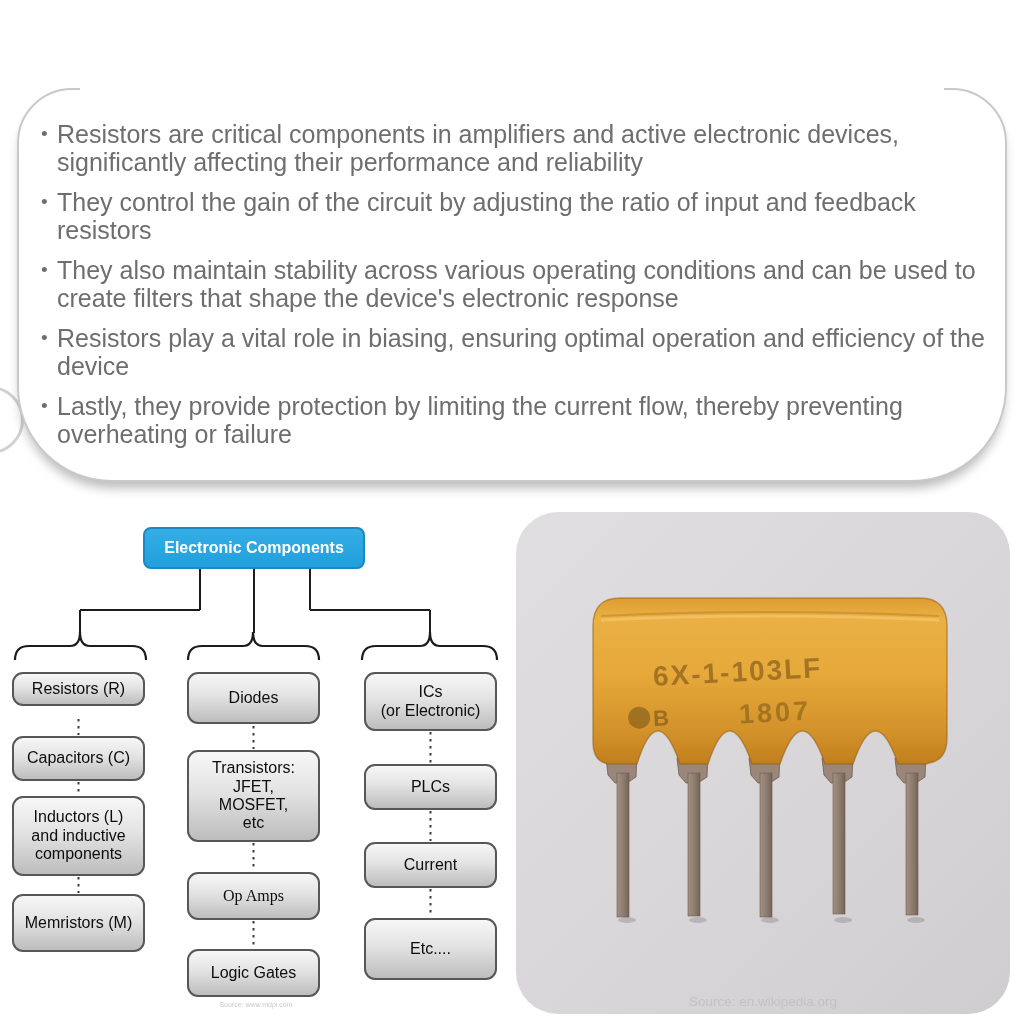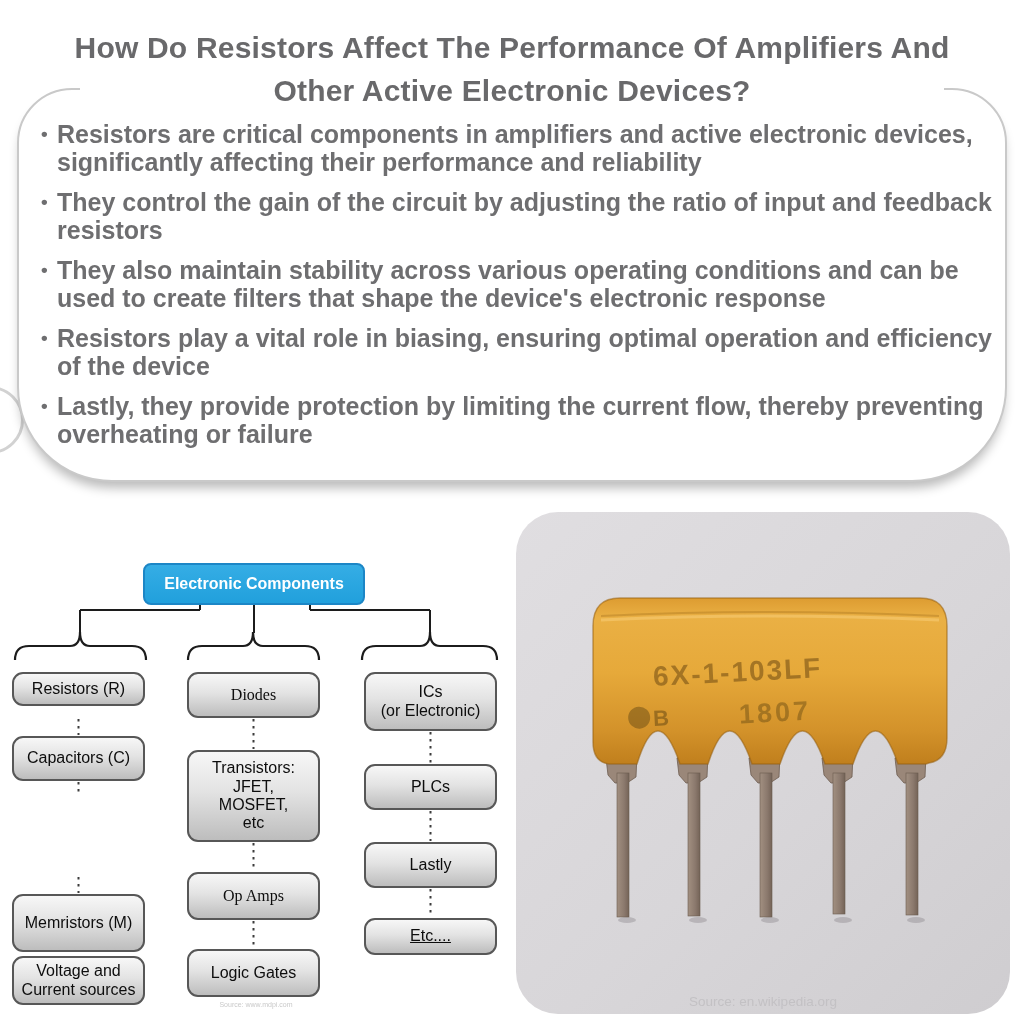--- a/index.html
+++ b/index.html
@@ -31,36 +31,36 @@
   .bubble-top-mask {
     position:absolute; left:80px; top:85px; width:864px; height:9px;
     background:#fff; z-index:2;
   }
   .bullets {
     position:absolute; left:40px; top:120px; width:958px; z-index:3;
     list-style:none; margin:0; padding:0;
   }
   .bullets li {
     position:relative; padding-left:17px; margin-bottom:12px;
-    font-size:25px; line-height:28px; color:#6e6e70;font-weight:bold;
+    font-size:25px; line-height:28px; color:#6e6e70;
   }
   .bullets li::before {
     content:"\2022"; position:absolute; left:1px; top:0px;
     font-size:19px; color:#6e6e70;
   }
 
   
   .flowchart { position:absolute; left:0; top:512px; width:512px; height:512px; }
   .fc-lines { position:absolute; left:0; top:0; width:512px; height:512px; }
   .root-box {
     position:absolute; left:143px; top:15px; width:222px; height:42px;
     background:linear-gradient(#35ade5,#21a0dc);
     border:2px solid #1c86c6; border-radius:8px; box-sizing:border-box;
     color:#ffffff; font-weight:bold; font-size:16px;
-    display:flex; align-items:center; justify-content:center; z-index:2;margin-top:36px;
+    display:flex; align-items:center; justify-content:center; z-index:2;
   }
   .fbox {
     position:absolute; width:133px; box-sizing:border-box;
     border:2px solid #575757; border-radius:11px;
     background:linear-gradient(#f7f7f7 0%, #e3e3e3 45%, #bdbdbd 100%);
     color:#0d0d0d; font-size:16px; line-height:1.15; text-align:center;
     display:flex; align-items:center; justify-content:center;
     white-space:pre-line; z-index:2;
   }
   .fc-source {
@@ -78,21 +78,20 @@
 </style>
 </head>
 <body>
 
 <div class="page">
 
   <div class="tail-circle"></div>
   <div class="bubble"></div>
   <div class="bubble-top-mask"></div>
 
-  <h1 class="title">How Do Resistors Affect The Performance Of Amplifiers And Other Active Electronic Devices?</h1>
 
   <ul class="bullets">
     <li>Resistors are critical components in amplifiers and active electronic devices, significantly affecting their performance and reliability</li>
     <li>They control the gain of the circuit by adjusting the ratio of input and feedback resistors</li>
     <li>They also maintain stability across various operating conditions and can be used to create filters that shape the device's electronic response</li>
     <li>Resistors play a vital role in biasing, ensuring optimal operation and efficiency of the device</li>
     <li>Lastly, they provide protection by limiting the current flow, thereby preventing overheating or failure</li>
   </ul>
 
   <div class="flowchart">
@@ -119,37 +118,38 @@
         <path d="M430.5,220 V251"></path>
           <path d="M430.5,299 V329"></path>
           <path d="M430.5,377 V405"></path>
       </g>
     </svg>
 
     <div class="root-box">Electronic Components</div>
 
     <div class="fbox" style="left:12px; top:160px; height:34px;">Resistors (R)</div>
     <div class="fbox" style="left:12px; top:224px; height:45px;">Capacitors (C)</div>
+    <div class="fbox" style="left:12px; top:284px; height:80px;">Inductors (L)
+and inductive
+components</div>
     <div class="fbox" style="left:12px; top:382px; height:58px;">Memristors (M)</div>
-    <div class="fbox" style="left:12px; top:444px; height:49px;">Voltage and
-Current sources</div>
-
-    <div class="fbox" style="left:187px; top:160px; height:46px;font-family:Liberation Serif, serif;">Diodes</div>
+
+    <div class="fbox" style="left:187px; top:160px; height:52px;">Diodes</div>
     <div class="fbox" style="left:187px; top:238px; height:92px;">Transistors:
 JFET,
 MOSFET,
 etc</div>
     <div class="fbox" style="left:187px; top:360px; height:48px;font-family:Liberation Serif, serif;">Op Amps</div>
     <div class="fbox" style="left:187px; top:437px; height:48px;">Logic Gates</div>
 
     <div class="fbox" style="left:364px; top:160px; height:59px;">ICs
 (or Electronic)</div>
     <div class="fbox" style="left:364px; top:252px; height:46px;">PLCs</div>
-    <div class="fbox" style="left:364px; top:330px; height:46px;">Lastly</div>
-    <div class="fbox" style="left:364px; top:406px; height:37px;text-decoration:underline;">Etc....</div>
+    <div class="fbox" style="left:364px; top:330px; height:46px;">Current</div>
+    <div class="fbox" style="left:364px; top:406px; height:62px;">Etc....</div>
 
     <div class="fc-source">Source: www.mdpi.com</div>
   </div>
 
   <div class="photo">
     <svg width="494" height="502" viewBox="0 0 494 502" xmlns="http://www.w3.org/2000/svg">
       <defs>
         <linearGradient id="bodyGrad" x1="0" y1="0" x2="0" y2="1">
           <stop offset="0" stop-color="#dd9c31"></stop>
           <stop offset="0.12" stop-color="#eab044"></stop>

